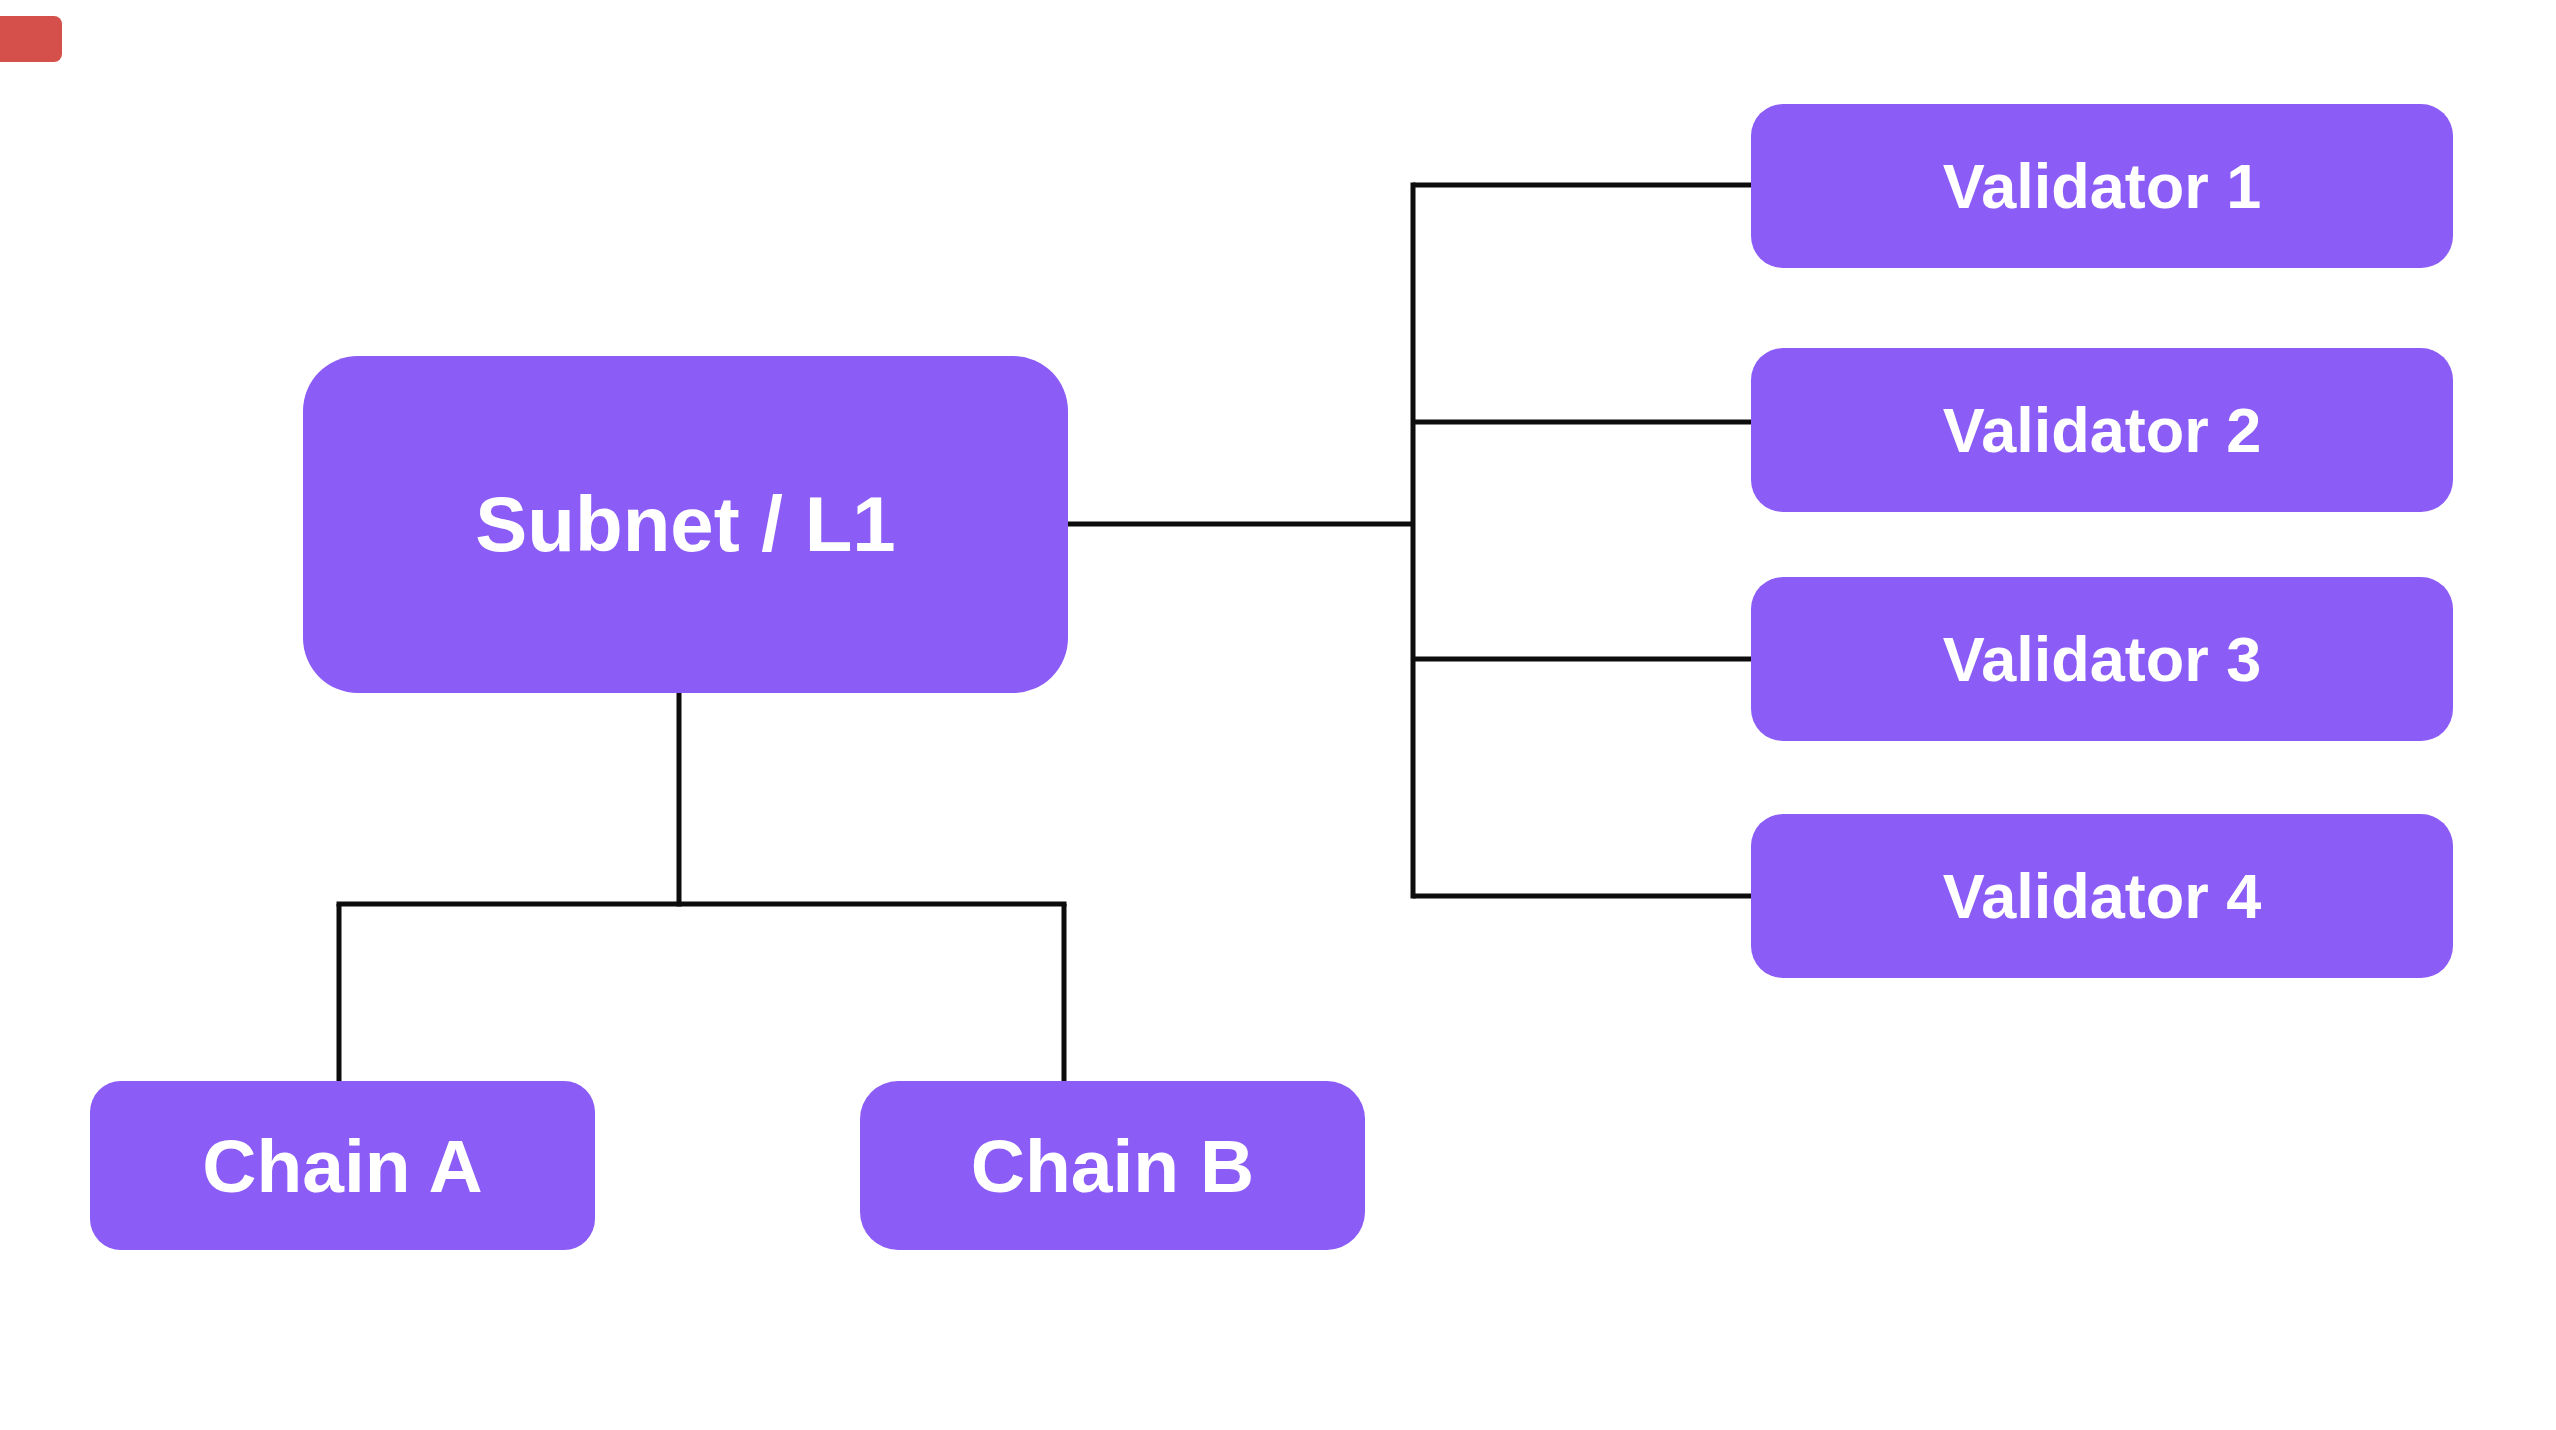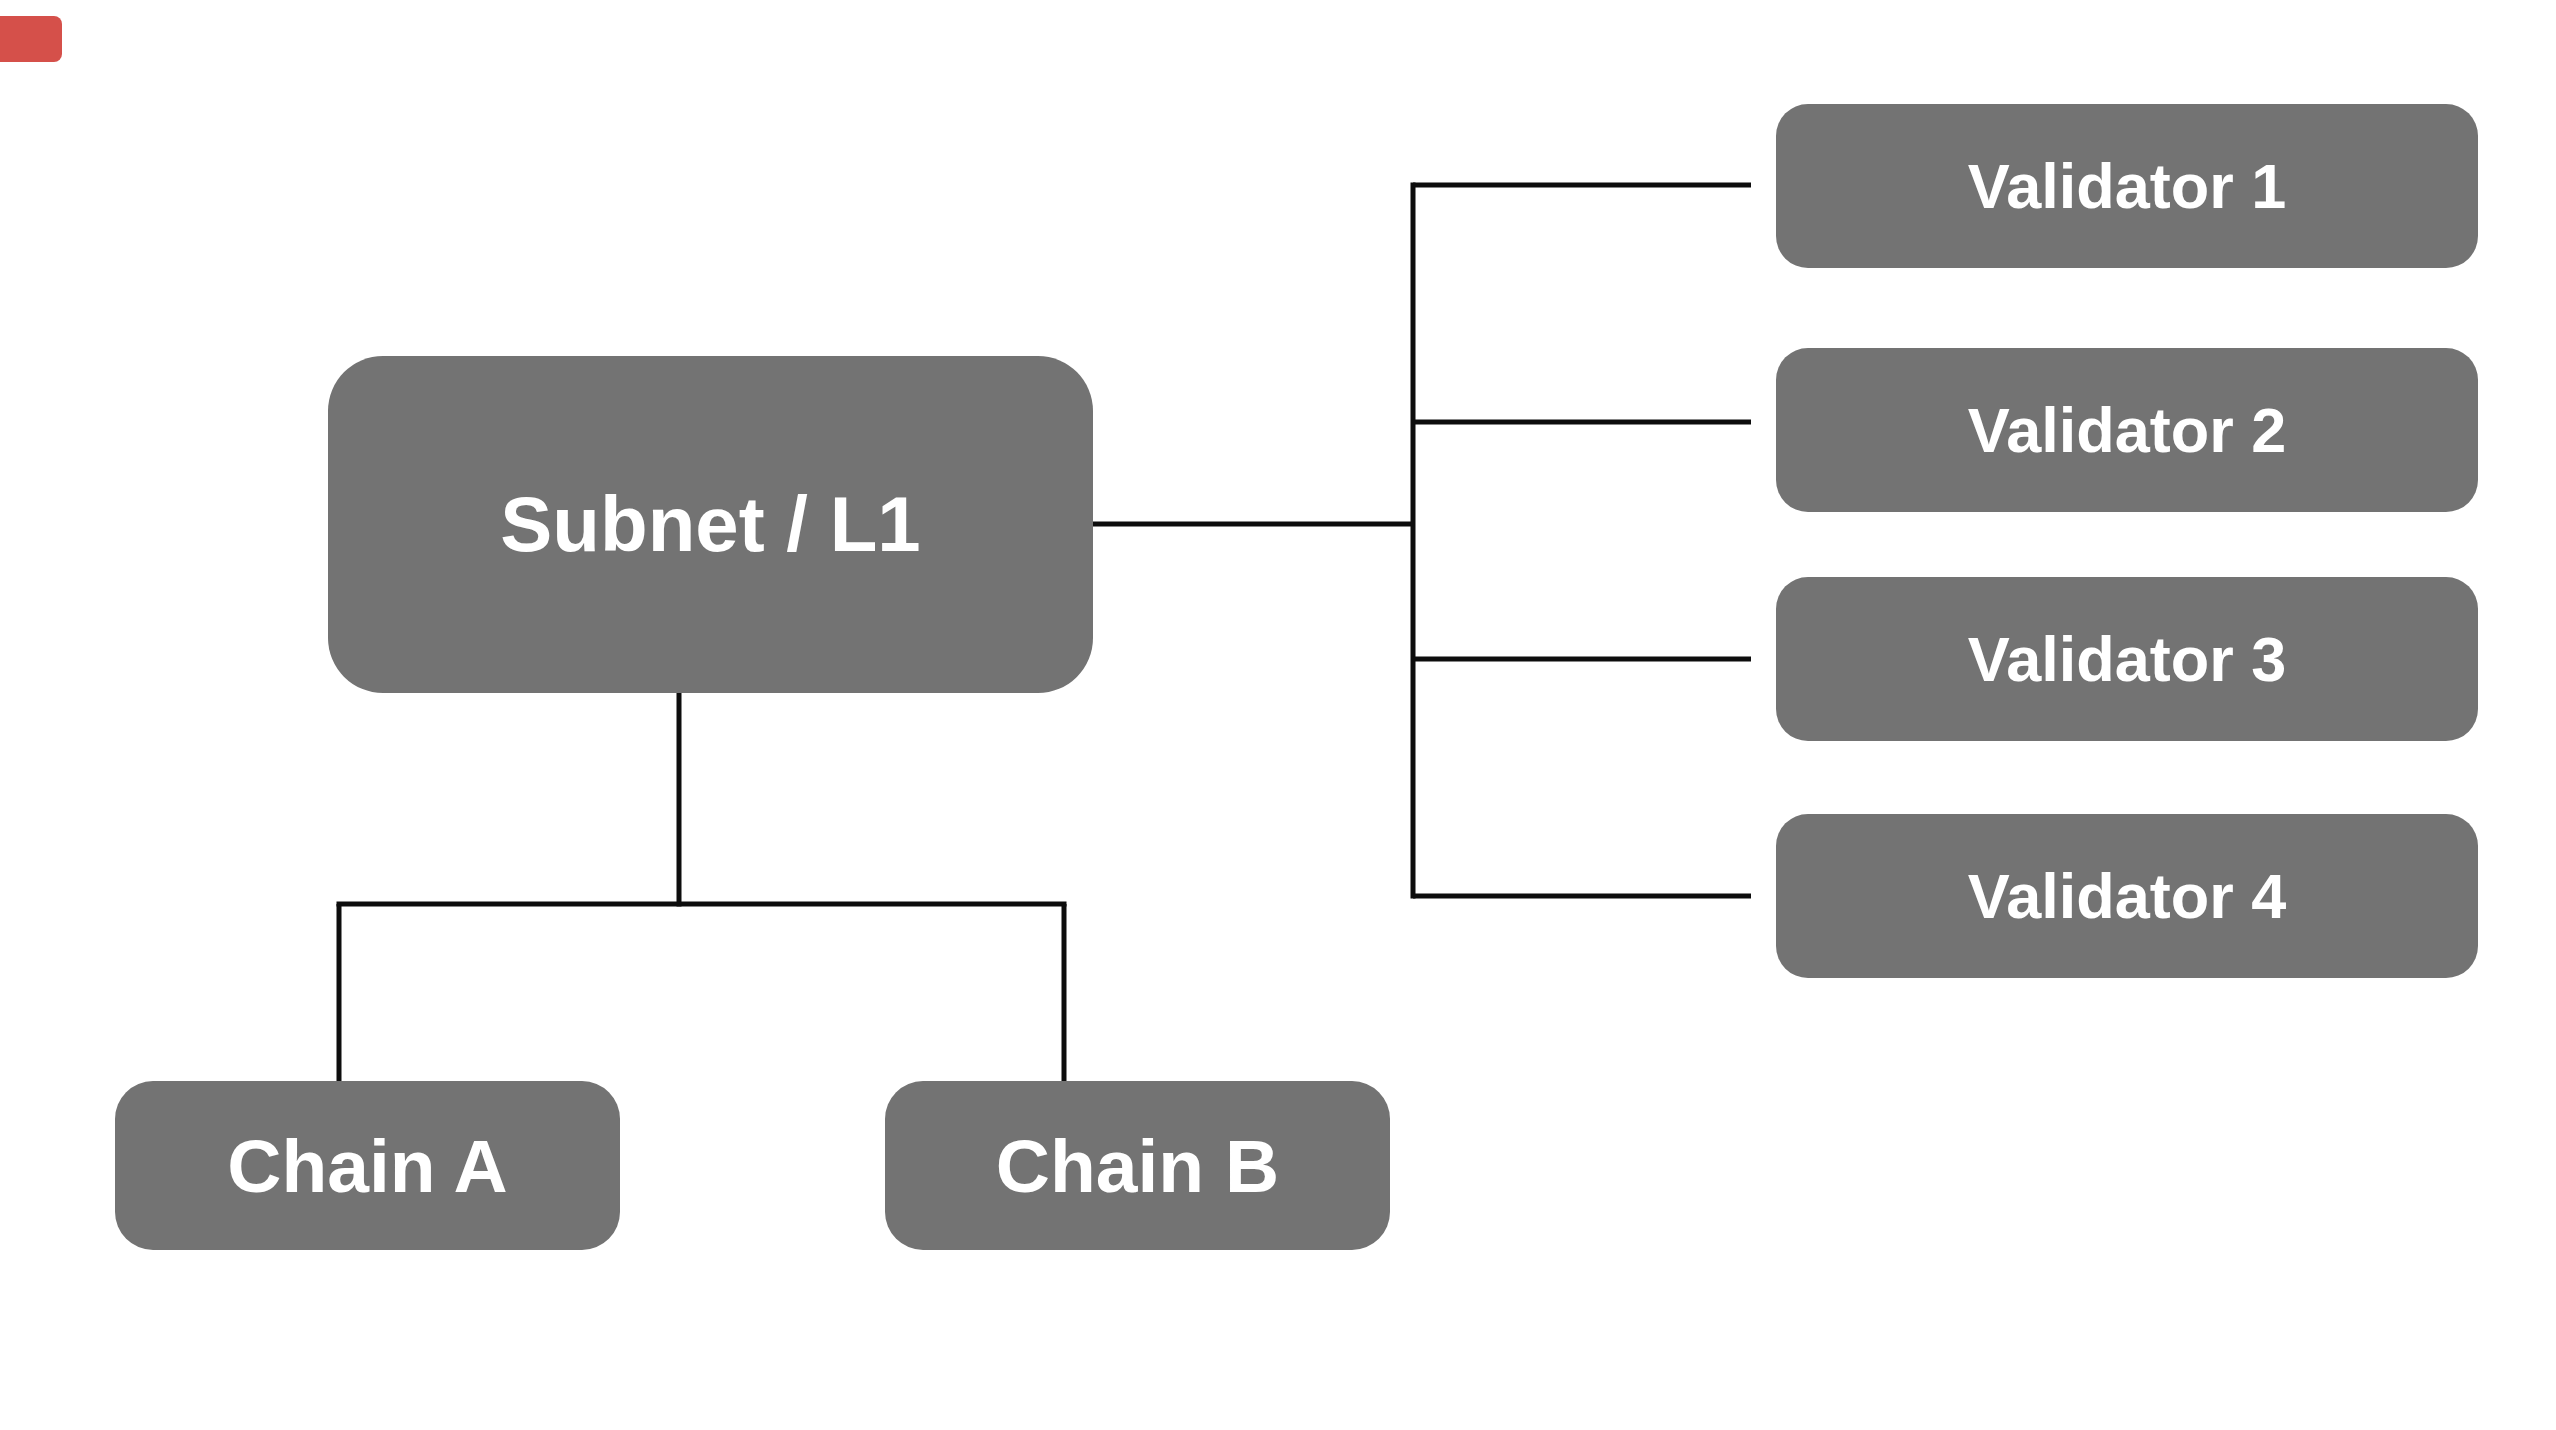--- a/index.html
+++ b/index.html
@@ -21,50 +21,49 @@
     top: 0;
     width: 2556px;
     height: 1430px;
   }
   .connectors line {
     stroke: #0d0d0d;
     stroke-width: 5;
   }
   .node {
     position: absolute;
-    background: #737373;
+    background: #8b5cf6;
     color: #ffffff;
     display: flex;
     align-items: center;
     justify-content: center;
     font-weight: 700;
     text-align: center;
     box-sizing: border-box;
-    margin-left: 25px;
   }
   .node-subnet {
     left: 303px; top: 356px; width: 765px; height: 337px;
     border-radius: 55px;
     font-size: 78px;
   }
   .node-validator {
     left: 1751px; width: 702px; height: 164px;
     border-radius: 32px;
     font-size: 63px;
   }
   .node-validator1 { top: 104px; }
   .node-validator2 { top: 348px; }
   .node-validator3 { top: 577px; }
   .node-validator4 { top: 814px; }
   .node-chain {
     top: 1081px; width: 505px; height: 169px;
     border-radius: 38px;
     font-size: 75px;
   }
-  .node-chainA { left: 90px; }
+  .node-chainA { left: 90px; border-radius: 31px; }
   .node-chainB { left: 860px; }
   .corner-artifact {
     position: absolute;
     left: 0; top: 16px;
     width: 62px; height: 46px;
     background: #d5504a;
     border-radius: 0 8px 8px 0;
   }
 </style>
 </head>

